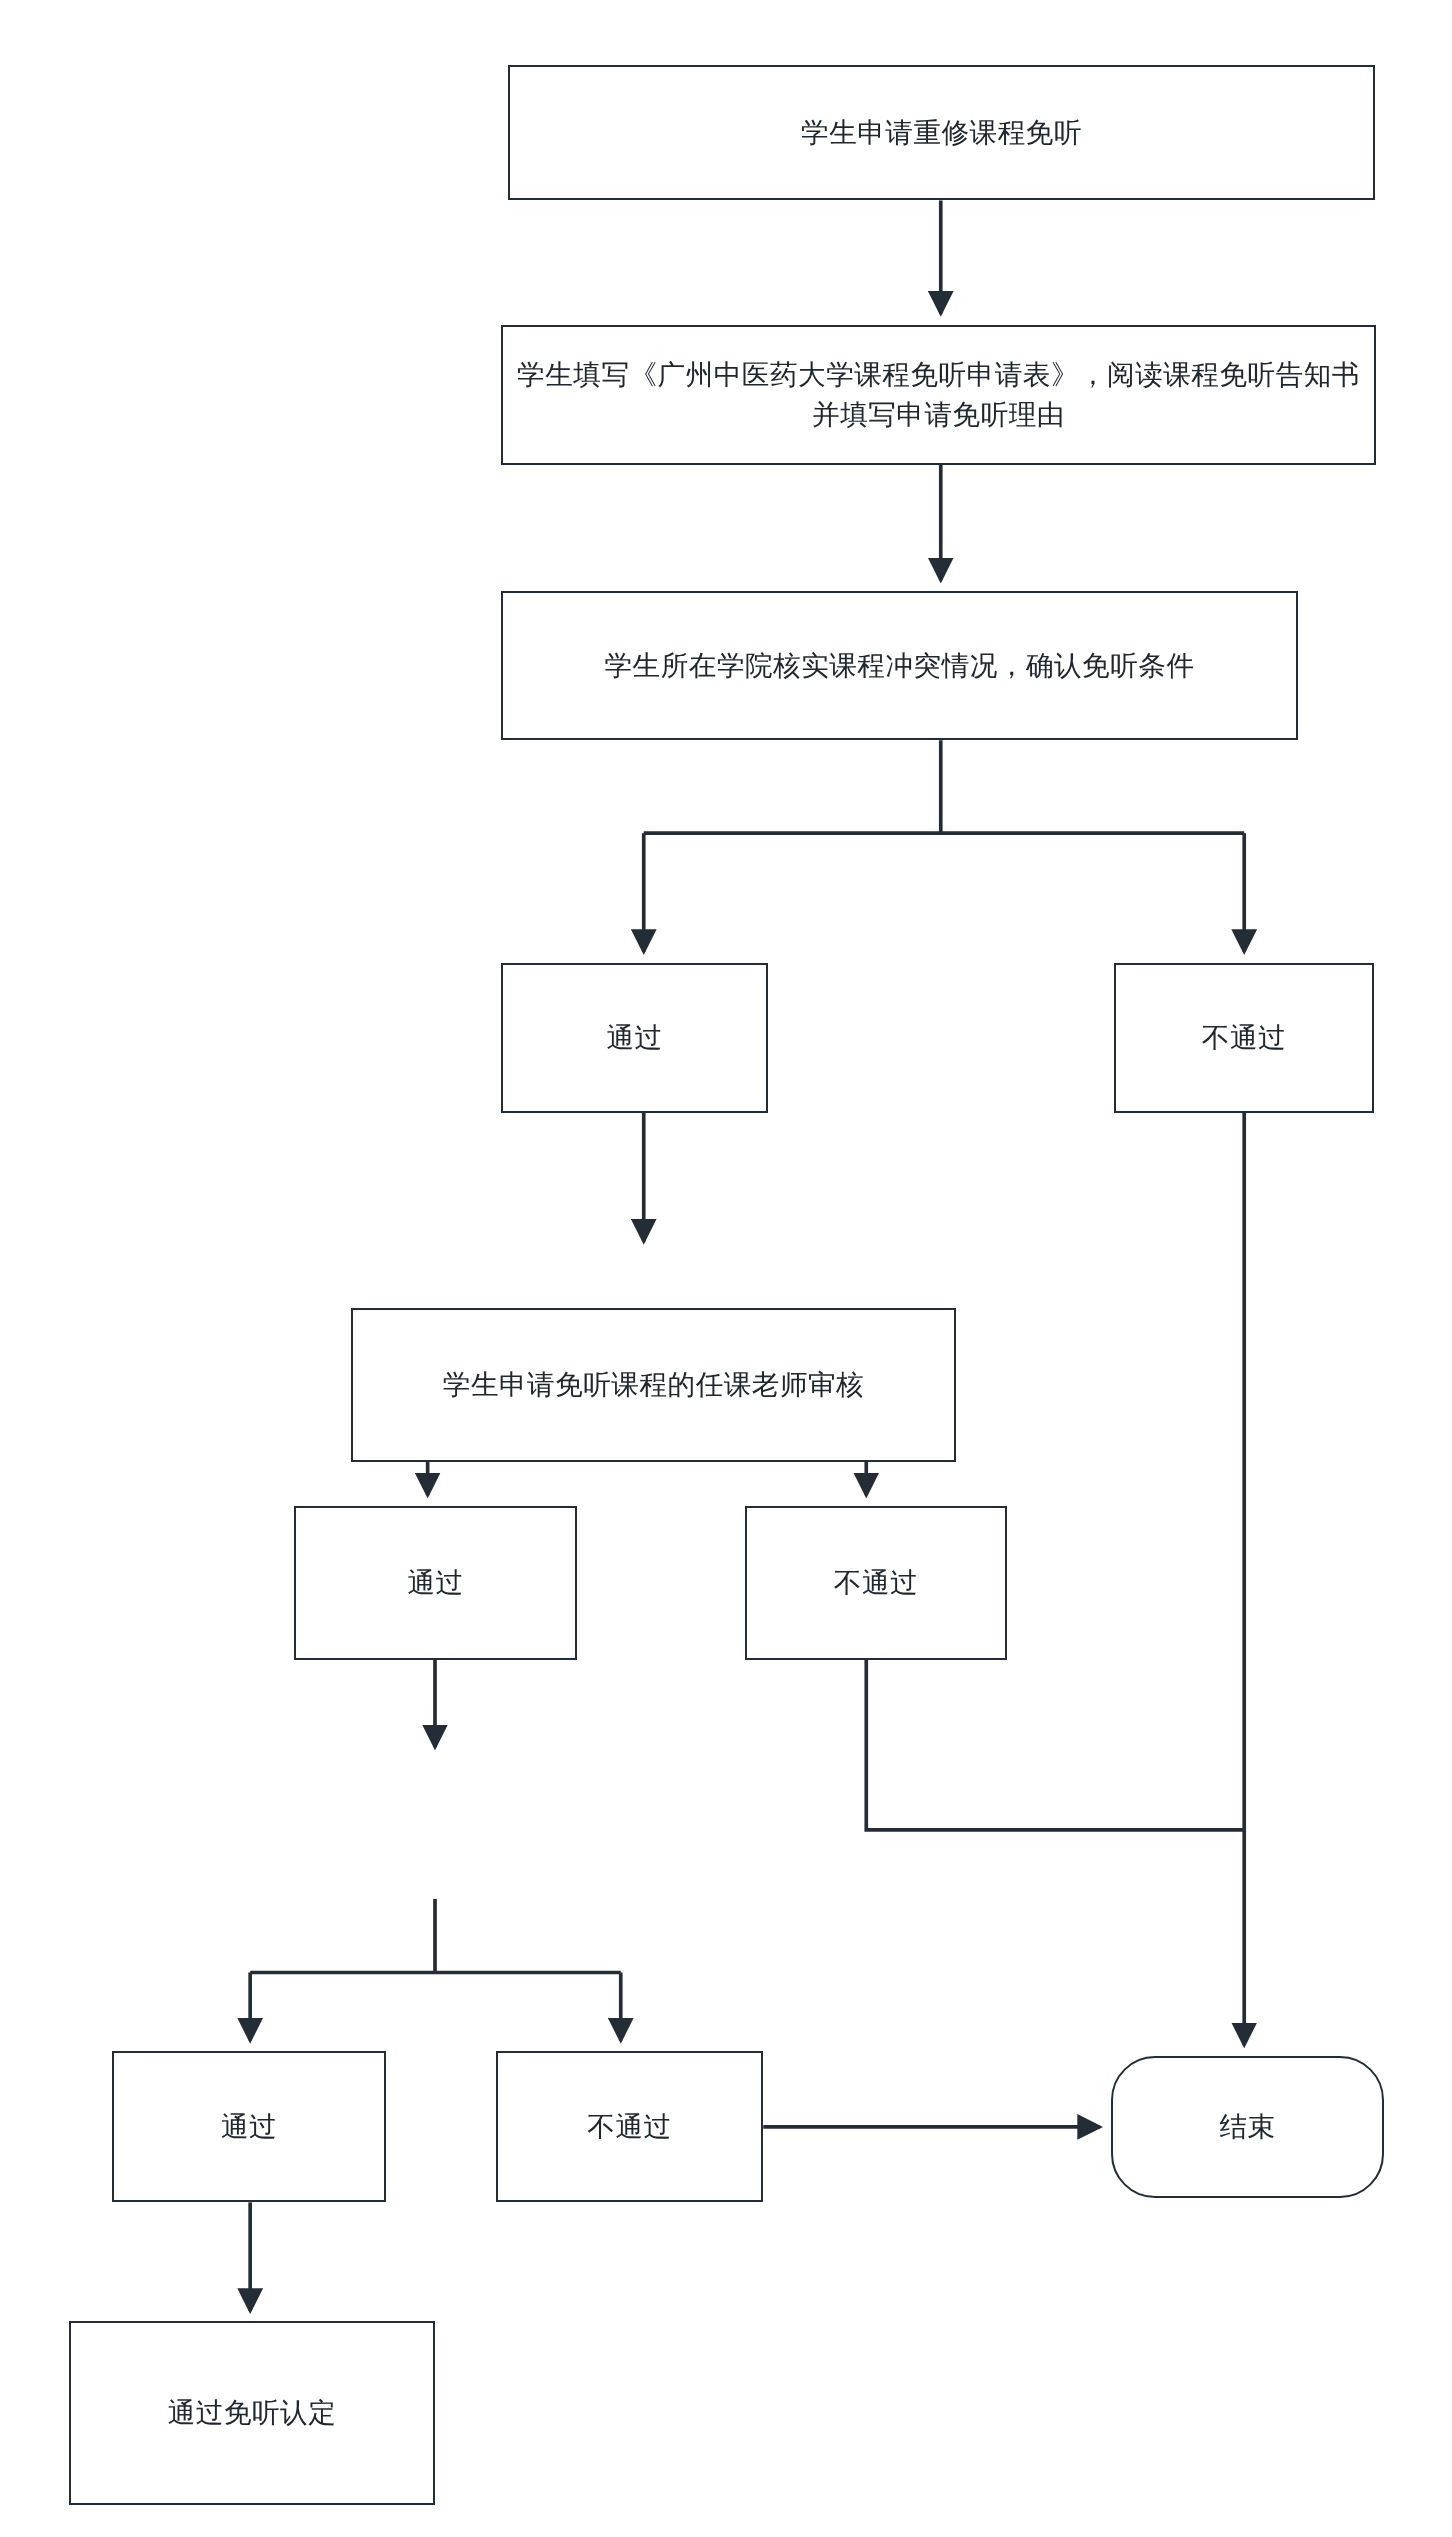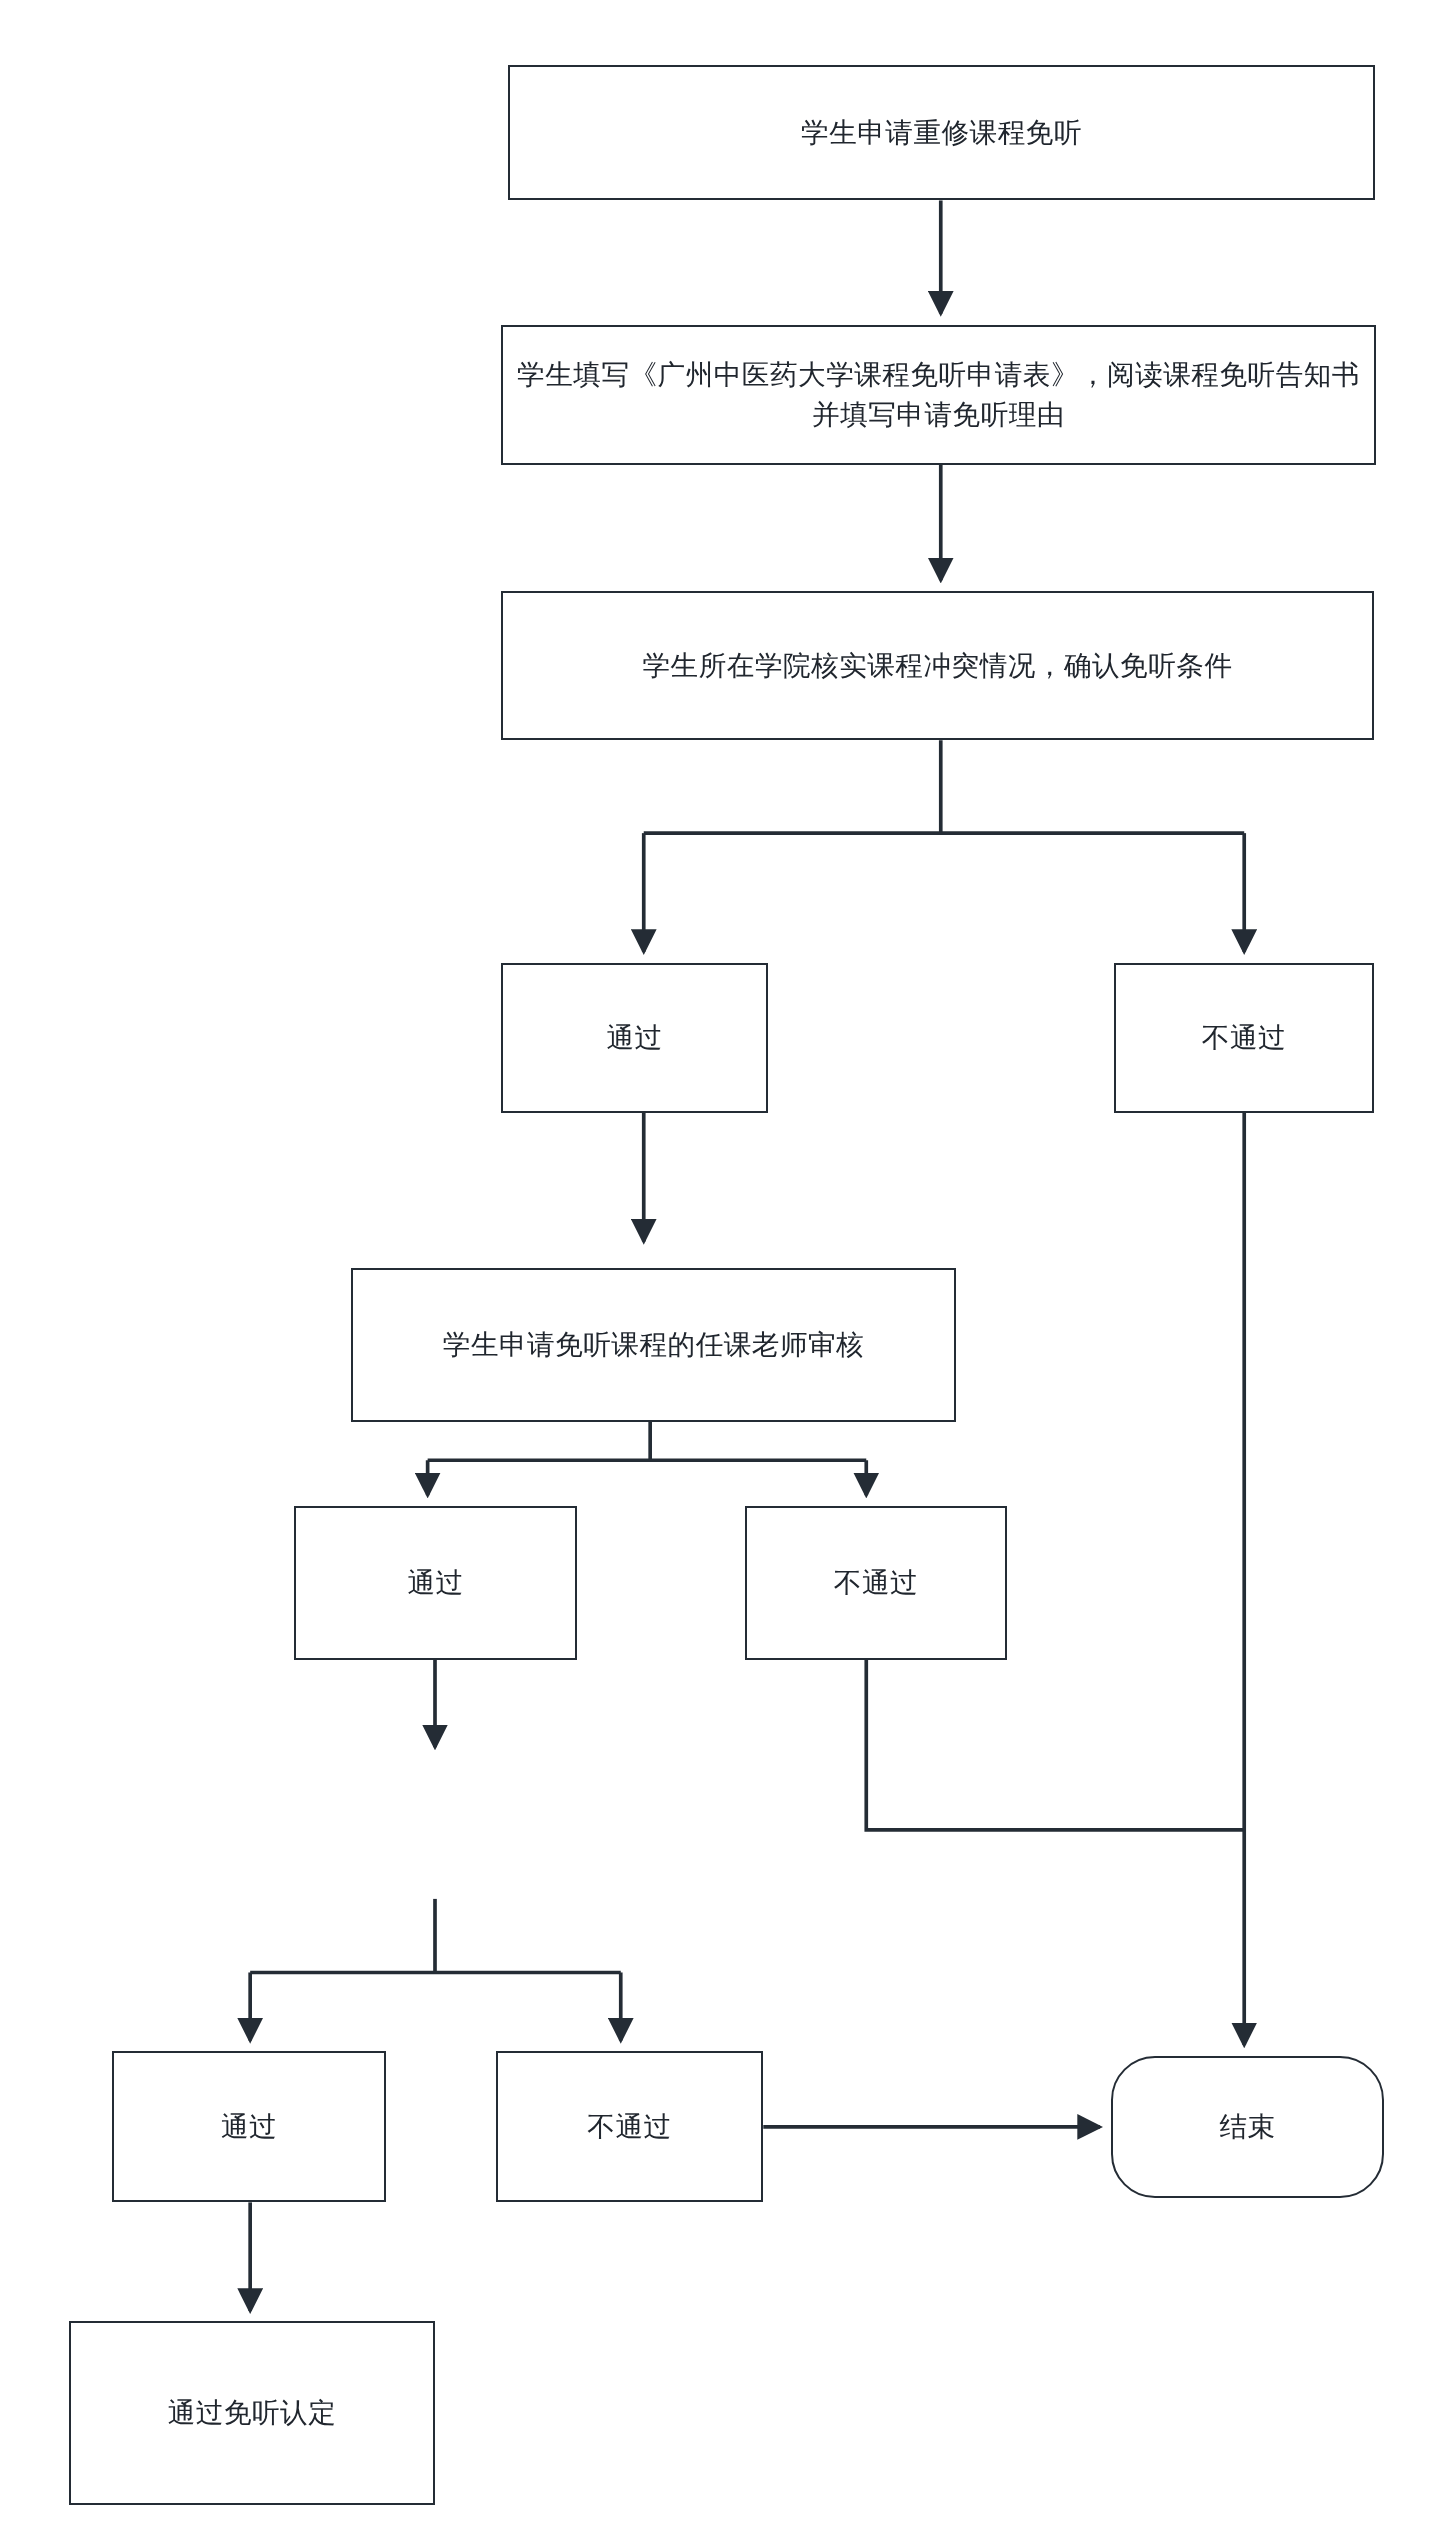--- a/index.html
+++ b/index.html
@@ -72,33 +72,33 @@
   </svg>
 
   <div class="node" style="left:508px;top:65px;width:867px;height:135px;text-align:center;">
     <span class="txt">学生申请重修课程免听</span>
   </div>
 
   <div class="node" style="left:501px;top:325px;width:875px;height:140px;justify-content:center;">
     <span class="txt">学生填写《广州中医药大学课程免听申请表》，阅读课程免听告知书并填写申请免听理由</span>
   </div>
 
-  <div class="node" style="left:501px;top:591px;width:873px;height:149px;">
+  <div class="node" style="left:501px;top:591px;width:797px;height:149px;">
     <span class="txt">学生所在学院核实课程冲突情况，确认免听条件</span>
   </div>
 
   <div class="node" style="left:501px;top:963px;width:267px;height:150px;">
     <span class="txt">通过</span>
   </div>
 
   <div class="node" style="left:1114px;top:963px;width:260px;height:150px;">
     <span class="txt">不通过</span>
   </div>
 
-  <div class="node" style="left:351px;top:1268px;width:605px;height:154px;align-items:center;">
+  <div class="node" style="left:351px;top:1308px;width:605px;height:154px;align-items:center;">
     <span class="txt">学生申请免听课程的任课老师审核</span>
   </div>
 
   <div class="node" style="left:294px;top:1506px;width:283px;height:154px;">
     <span class="txt">通过</span>
   </div>
 
   <div class="node" style="left:745px;top:1506px;width:262px;height:154px;">
     <span class="txt">不通过</span>
   </div>

